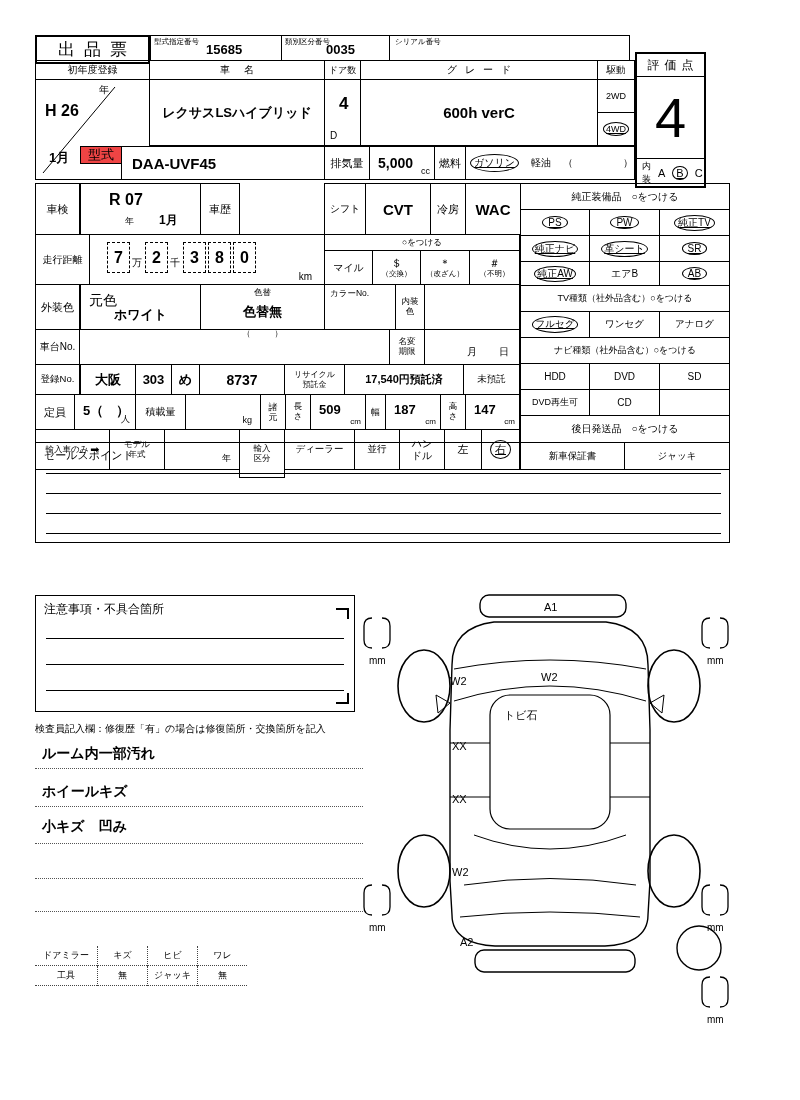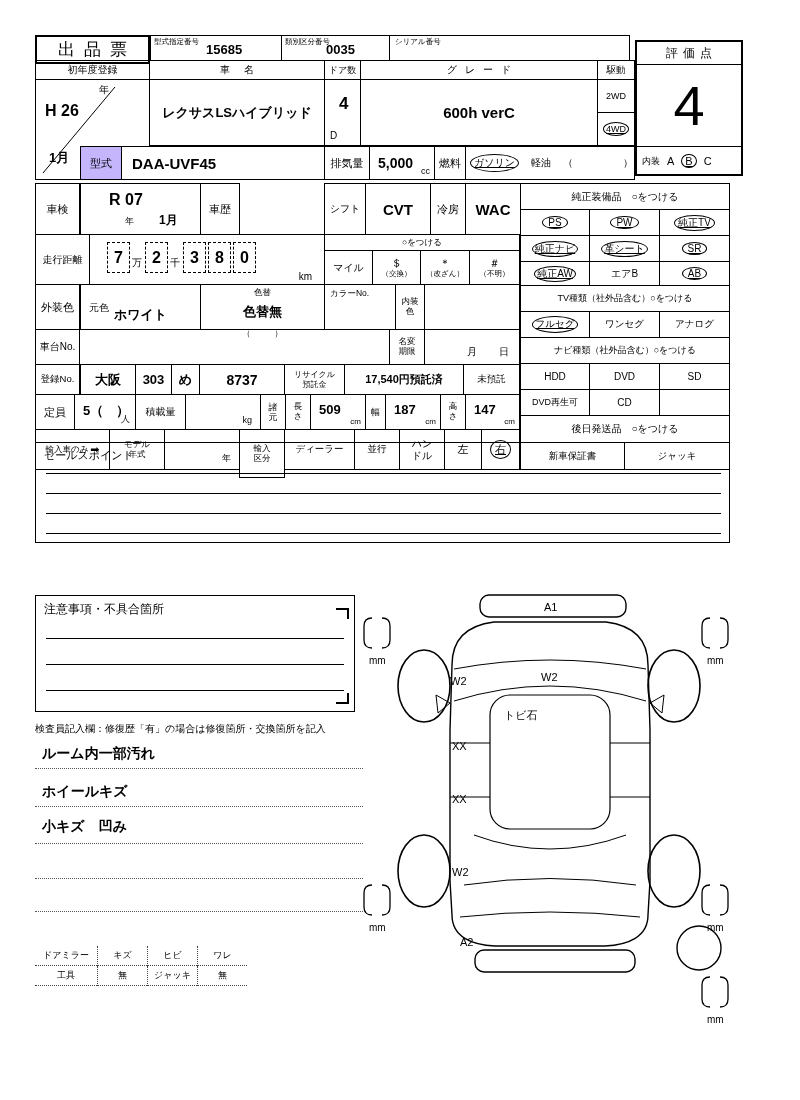--- a/index.html
+++ b/index.html
@@ -29,21 +29,21 @@
   </div>
   <div class="c" style="left:281px;top:35px;width:109px;height:26px">
     <span class="t" style="left:3px;top:1px;font-size:7.5px">類別区分番号</span>
     <span class="t val" style="left:44px;top:6px;font-size:13px">0035</span>
   </div>
   <div class="c" style="left:389px;top:35px;width:241px;height:26px">
     <span class="t" style="left:5px;top:1px;font-size:7.5px">シリアル番号</span>
     <span class="t" style="left:90px;top:6px;font-size:12px"></span>
   </div>
 
-  <div class="c" style="left:635px;top:40px;width:108px;height:136px;border-width:2.5px">
+  <div class="c" style="left:635px;top:52px;width:71px;height:136px;border-width:2.5px">
     <div class="cen" style="height:22px;border-bottom:1.8px solid #000;font-size:12px;letter-spacing:5px;text-indent:5px">評価点</div>
     <div class="cen" style="height:81px;font-size:56px">4</div>
     <div style="height:28px;border-top:1.8px solid #000;display:flex;align-items:center;font-size:11px;padding:0 5px;gap:7px">
       <span style="font-size:9px">内装</span>
       <span>A</span>
       <span class="circ" style="padding:0 3px">B</span>
       <span>C</span>
     </div>
   </div>
 
@@ -81,21 +81,21 @@
   <div class="c cen" style="left:360px;top:79px;width:238px;height:67px">
       <span class="val" style="font-size:15px">600h verC</span>
     </div>
   <div class="c cen" style="left:597px;top:79px;width:38px;height:34px;font-size:9px">
       <span>2WD</span>
     </div>
   <div class="c cen" style="left:597px;top:112px;width:38px;height:34px;font-size:9px">
       <span class="circ" style="padding:1px 2px">4WD</span>
     </div>
 
-  <div class="c cen" style="left:80px;top:146px;width:42px;height:34px;font-size:11px;background:#c4b5fd">
+  <div class="c cen" style="left:80px;top:146px;width:42px;height:18px;font-size:13px;background:#ef4444">
       <span>型式</span>
     </div>
   <div class="c" style="left:121px;top:146px;width:204px;height:34px;background:#fff;display:flex;align-items:center">
       <span class="val" style="font-size:15px;padding-left:10px">DAA-UVF45</span>
     </div>
   <div class="c cen" style="left:324px;top:146px;width:46px;height:34px;font-size:11px">
       <span>排気量</span>
     </div>
   <div class="c" style="left:369px;top:146px;width:66px;height:34px">
     <span class="t val" style="left:8px;top:8px;font-size:14px">5,000</span>
@@ -165,21 +165,21 @@
   </div>
   <div class="c col" style="left:469px;top:250px;width:51px;height:35px">
     <span style="font-size:11px">＃</span>
     <span style="font-size:7.5px">（不明）</span>
   </div>
 
   <div class="c cen" style="left:35px;top:284px;width:45px;height:46px;font-size:11px">
       <span>外装色</span>
     </div>
   <div class="c" style="left:80px;top:284px;width:121px;height:46px">
-    <span class="t" style="left:8px;top:16px;font-size:10px">元色</span>
+    <span class="t" style="left:8px;top:7px;font-size:14px">元色</span>
     <div class="cen" style="height:100%;padding-top:8px">
         <span class="val" style="font-size:13px">ホワイト</span>
       </div>
   </div>
   <div class="c" style="left:200px;top:284px;width:125px;height:46px">
     <span class="t" style="left:50%;transform:translateX(-50%);top:2px;font-size:8.5px">色替</span>
     <div class="cen" style="height:30px;padding-top:12px">
         <span class="val" style="font-size:13px">色替無</span>
       </div>
     <div class="cen" style="height:12px;font-size:8px">（　　　）</div>

